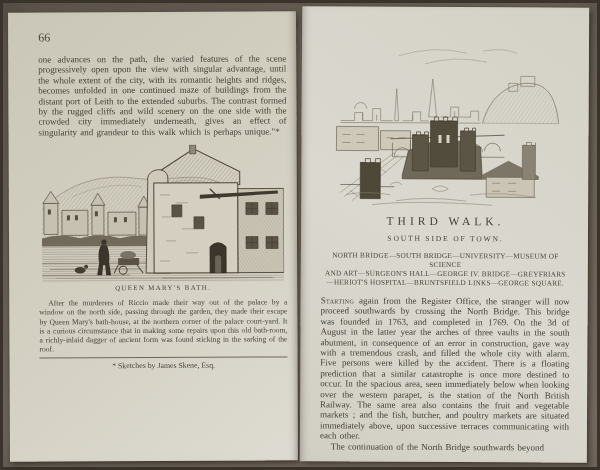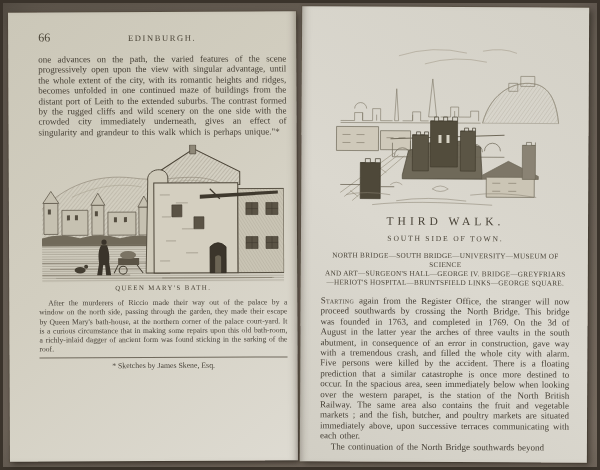--- a/index.html
+++ b/index.html
@@ -59,21 +59,20 @@
 </style>
 </head>
 <body>
 
 <div class="stage">
 
   <div class="page page-left">
 
     <div class="runhead">
       <span class="pageno">66</span>
-      <span class="headcenter">EDINBURGH.</span>
       <span class="headspacer"></span>
     </div>
 
     <div class="bodytext">one advances on the path, the varied features of the scene progressively open upon the view with singular advantage, until the whole extent of the city, with its romantic heights and ridges, becomes unfolded in one continued maze of buildings from the distant port of Leith to the extended suburbs. The contrast formed by the rugged cliffs and wild scenery on the one side with the crowded city immediately underneath, gives an effect of singularity and grandeur to this walk which is perhaps unique."*</div>
 
     <svg class="engraving" width="242" height="137" viewBox="0 0 242 137">
       <defs>
         <pattern id="h1" width="3" height="3" patternUnits="userSpaceOnUse" patternTransform="rotate(40)">
           <line x1="0" y1="0" x2="0" y2="3" stroke="#948d7c" stroke-width="0.7"></line>
         </pattern>

